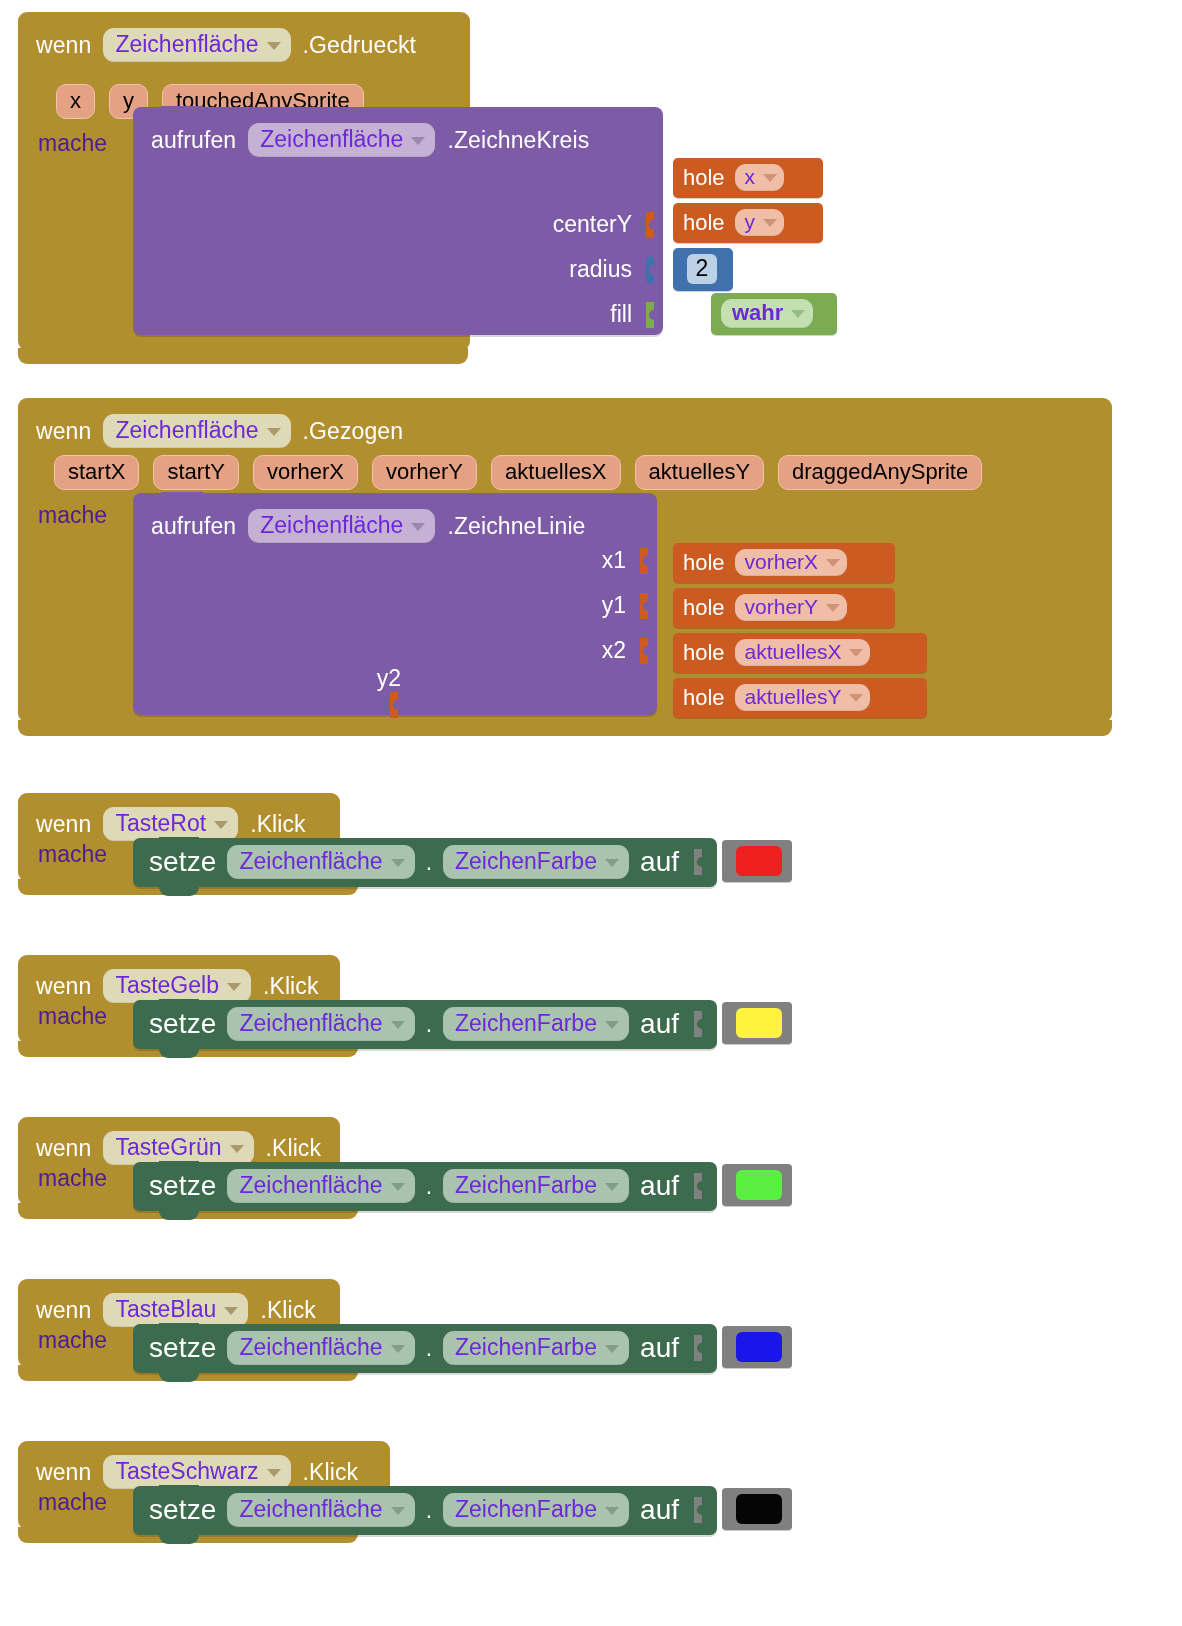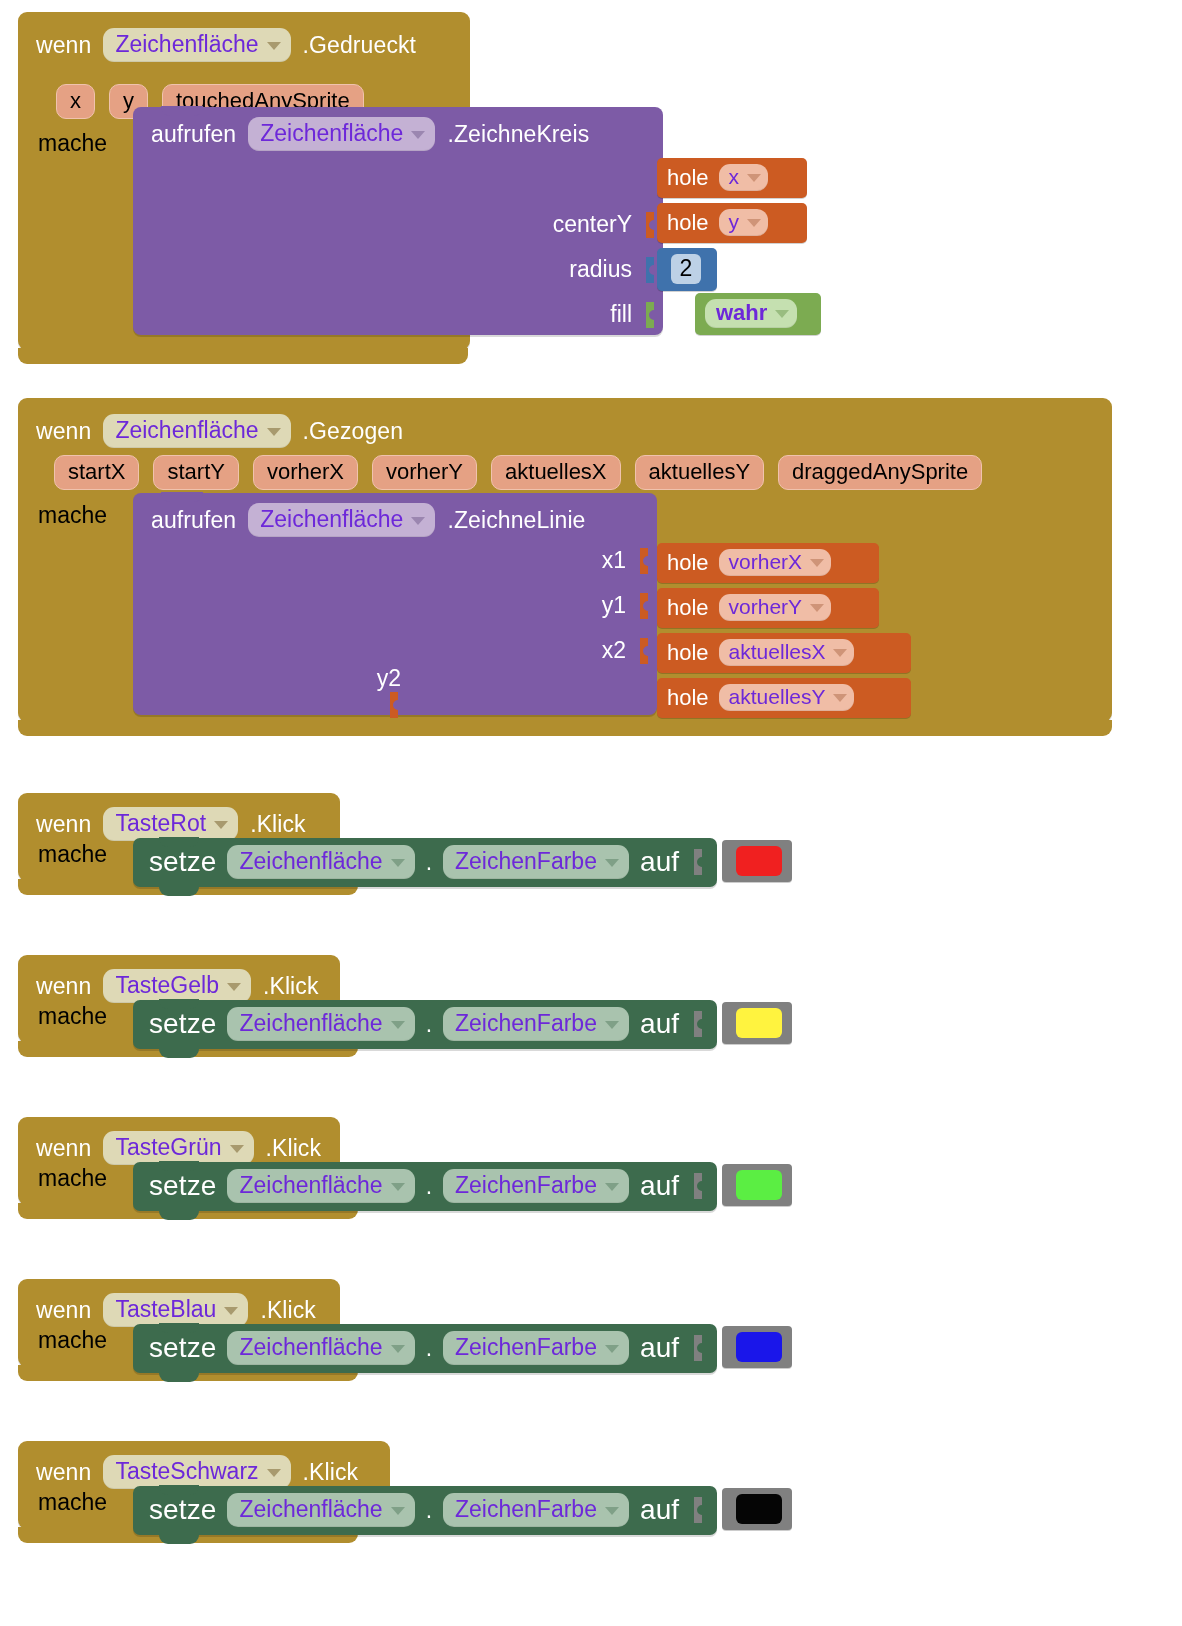--- a/index.html
+++ b/index.html
@@ -94,41 +94,42 @@
     box-shadow: 0 2px 0 rgba(0,0,0,0.15);
   }
   .call-block .notch {
     position: absolute;
     top: -1px; left: 28px;
     width: 42px; height: 10px;
     background: #7d5ba6;
     border-bottom-left-radius: 9px;
     border-bottom-right-radius: 9px;
   }
-  .call-header { padding: 10px 14px 6px 18px; display: flex; align-items: center; gap: 12px; }
+  .call-header { padding: 16px 14px 6px 18px; display: flex; align-items: center; gap: 12px; }
   .arg-row {
     display: flex; align-items: center; justify-content: flex-end;
     height: 45px;
     padding-right: 2px;
     position: relative;
   }
   .arg-label { color: #fff; font-size: 23px; margin-right: 14px; }
   .plug {
     width: 13px; height: 26px;
     position: relative;
     flex: 0 0 auto;
   }
   .val {
     position: absolute;
     display: flex;
     align-items: center;
     gap: 10px;
     border-radius: 5px;
     padding: 6px 12px 7px 10px;
     box-shadow: 0 1px 0 rgba(0,0,0,0.18);
+    margin-left: 16px;
   }
   .val.orange { background: #cc5b22; }
   .val.blue   { background: #3f72ac; }
   .val.green  { background: #7cab51; }
   .val .lbl { color: #ffffff; font-size: 22px; }
   .val .numfield {
     background: #bdd1e6; color: #000; font-size: 23px;
     border-radius: 6px; padding: 1px 9px 2px 9px;
   }
 
@@ -169,21 +170,21 @@
     align-items: center;
     padding: 6px 10px 6px 14px;
     box-shadow: 0 1px 0 rgba(0,0,0,0.2);
   }
   .swatch {
     width: 46px; height: 30px;
     border-radius: 6px;
     display: block;
   }
 
-  .mache-label { position: absolute; color: #000000; font-size: 23px; }
+  .mache-label { position: absolute; color: #4c1d95; font-size: 23px; }
   .wenn-row { position: absolute; display: flex; align-items: center; gap: 12px; }
   .params-row { position: absolute; display: flex; align-items: center; }
 </style>
 </head>
 <body>
 
 <div class="canvas">
 
   <div class="event-block wide" style="left:18px; top:12px; width:452px; height:338px;">
 

